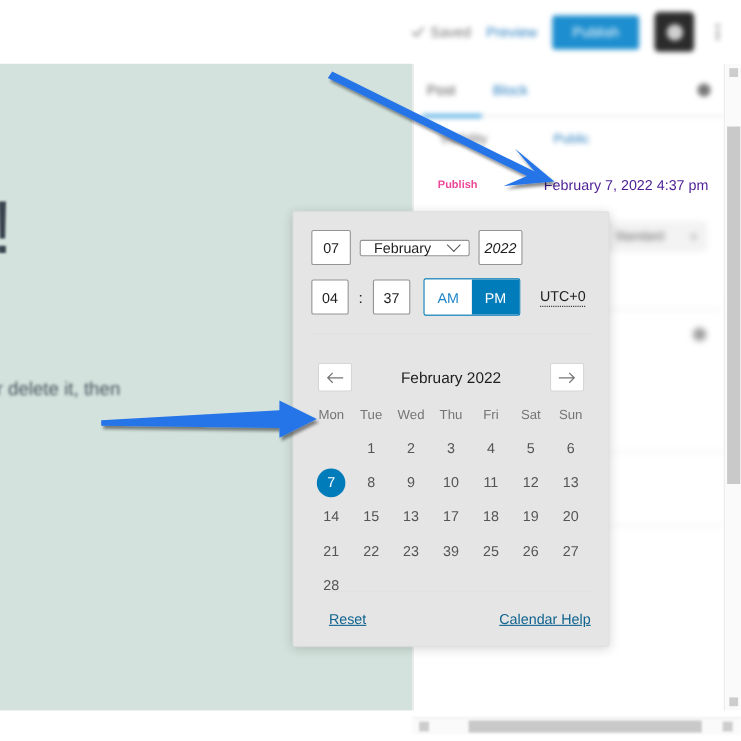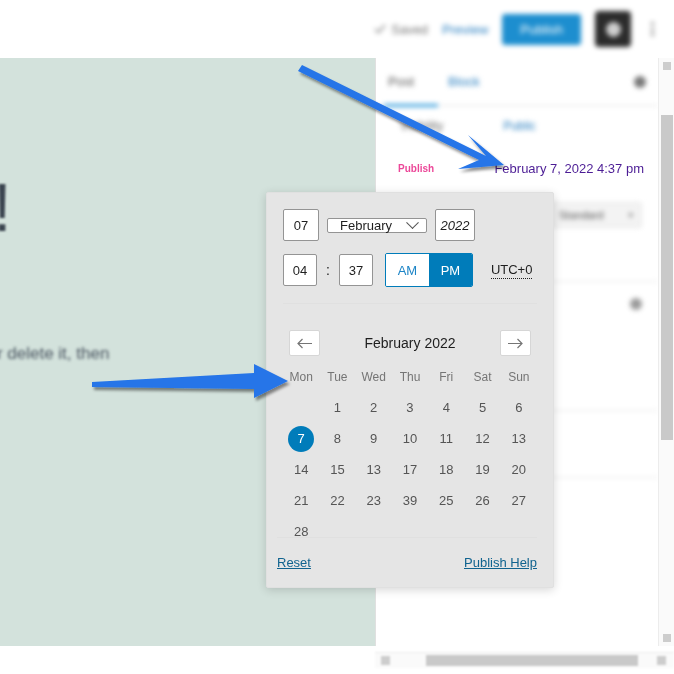--- a/index.html
+++ b/index.html
@@ -170,21 +170,21 @@
     font-size: 12px; color: #757575; font-weight: 400; padding: 4px 0 8px 0; text-align: center;
   }
   table.cal td {
     font-size: 13px; color: #555; text-align: center; height: 31px; vertical-align: middle;
   }
   .daycell { display: inline-flex; align-items: center; justify-content: center;
              width: 26px; height: 26px; border-radius: 50%; }
   .daycell.sel { background: #007cba; color: #ffffff; }
 
   .dp-footer {
-    position: absolute; left: 10px; right: 16px; bottom: 0; height: 50px;
+    position: absolute; left: 32px; right: 16px; bottom: 0; height: 50px;
     border-top: 1px solid #e0e0e0;
     display: flex; align-items: center; justify-content: space-between;
   }
   .dp-link { font-size: 13px; color: #10638f; text-decoration: underline; }
 
   
   .arrow-svg { position: absolute; pointer-events: none; }
 </style>
 </head>
 <body>
@@ -360,21 +360,21 @@
           <td><span class="daycell"></span></td>
           <td><span class="daycell"></span></td>
           <td><span class="daycell"></span></td>
           <td><span class="daycell"></span></td>
         </tr>
       </tbody>
     </table>
 
     <div class="dp-footer">
       <span class="dp-link">Reset</span>
-      <span class="dp-link">Publish Help</span>
+      <span class="dp-link">Calendar Help</span>
     </div>
   </div>
 
   <svg class="arrow-svg" style="left:290px; top:55px;" width="240" height="125">
     <defs>
       <filter id="sh1" x="-30%" y="-30%" width="170%" height="170%">
         <feDropShadow dx="2" dy="3" stdDeviation="1.6" flood-color="#000" flood-opacity="0.45"></feDropShadow>
       </filter>
     </defs>
     <g filter="url(#sh1)">

